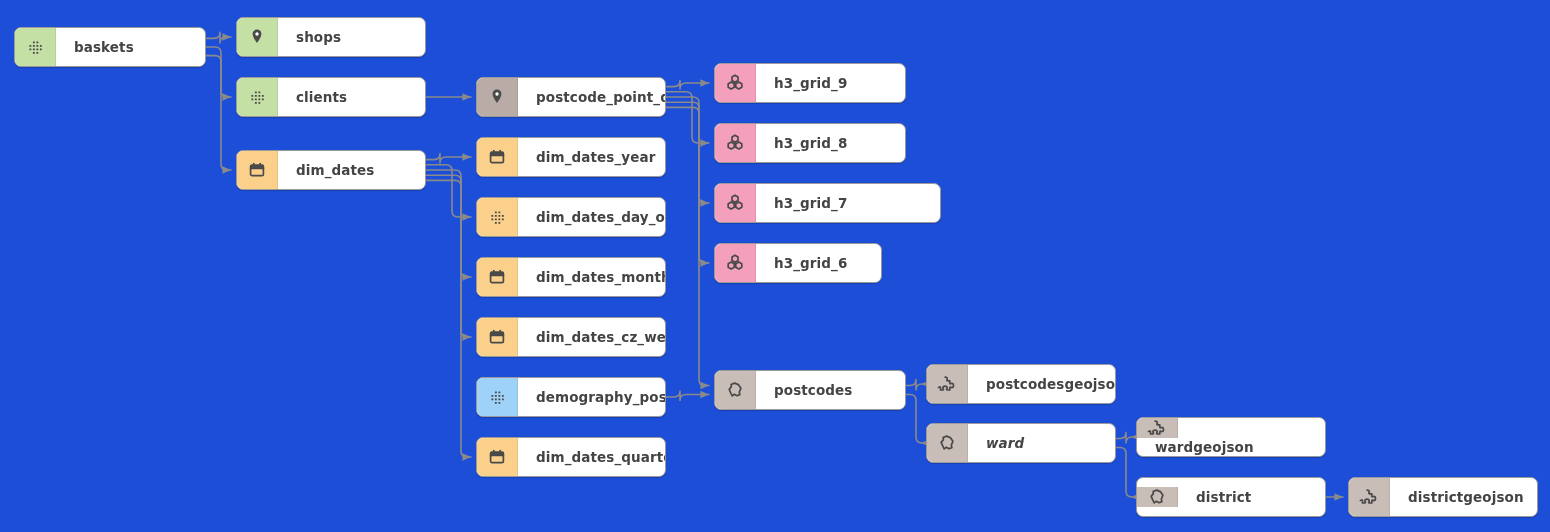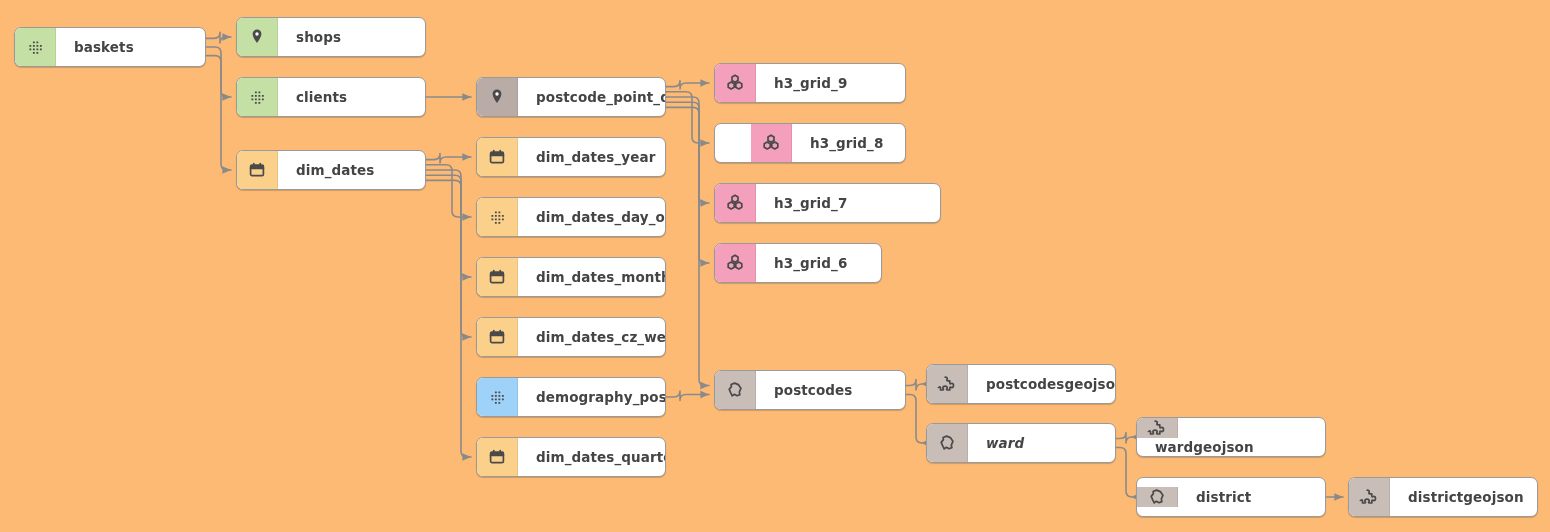--- a/index.html
+++ b/index.html
@@ -7,21 +7,21 @@
     padding: 0;
     background: #efefef;
   }
   body {
     font-family: "DejaVu Sans", "Liberation Sans", sans-serif;
   }
   #canvas {
     position: relative;
     width: 1550px;
     height: 532px;
-    background: #fdba74;
+    background: #1d4ed8;
     overflow: hidden;
   }
   #edge-layer {
     position: absolute;
     left: 0;
     top: 0;
     width: 1550px;
     height: 532px;
     pointer-events: none;
   }
@@ -251,21 +251,21 @@
       <div class="node" style="left: 714px; top: 63px; width: 192px;">
         <div class="icon-cell" style="background: rgb(244, 160, 189);">
           <svg width="20" height="20" viewBox="0 0 20 20">
             <path d="M10 2.2 13 4v3.5L10 9.3 7 7.5V4z" stroke="#4a4a4a" stroke-width="1.7" fill="none" stroke-linejoin="round" stroke-linecap="round"></path>
             <path d="M6.2 9 9.2 10.8v3.5L6.2 16l-3-1.7v-3.5z" stroke="#4a4a4a" stroke-width="1.7" fill="none" stroke-linejoin="round" stroke-linecap="round"></path>
             <path d="M13.8 9l3 1.8v3.5L13.8 16l-3-1.7v-3.5z" stroke="#4a4a4a" stroke-width="1.7" fill="none" stroke-linejoin="round" stroke-linecap="round"></path>
           </svg>
         </div>
         <div class="label">h3_grid_9</div>
       </div>
-      <div class="node" style="left: 714px; top: 123px; width: 192px; padding-left: 36px;">
+      <div class="node" style="left: 714px; top: 123px; width: 192px;">
         <div class="icon-cell" style="background: rgb(244, 160, 189);">
           <svg width="20" height="20" viewBox="0 0 20 20">
             <path d="M10 2.2 13 4v3.5L10 9.3 7 7.5V4z" stroke="#4a4a4a" stroke-width="1.7" fill="none" stroke-linejoin="round" stroke-linecap="round"></path>
             <path d="M6.2 9 9.2 10.8v3.5L6.2 16l-3-1.7v-3.5z" stroke="#4a4a4a" stroke-width="1.7" fill="none" stroke-linejoin="round" stroke-linecap="round"></path>
             <path d="M13.8 9l3 1.8v3.5L13.8 16l-3-1.7v-3.5z" stroke="#4a4a4a" stroke-width="1.7" fill="none" stroke-linejoin="round" stroke-linecap="round"></path>
           </svg>
         </div>
         <div class="label">h3_grid_8</div>
       </div>
       <div class="node" style="left: 714px; top: 183px; width: 227px;">

